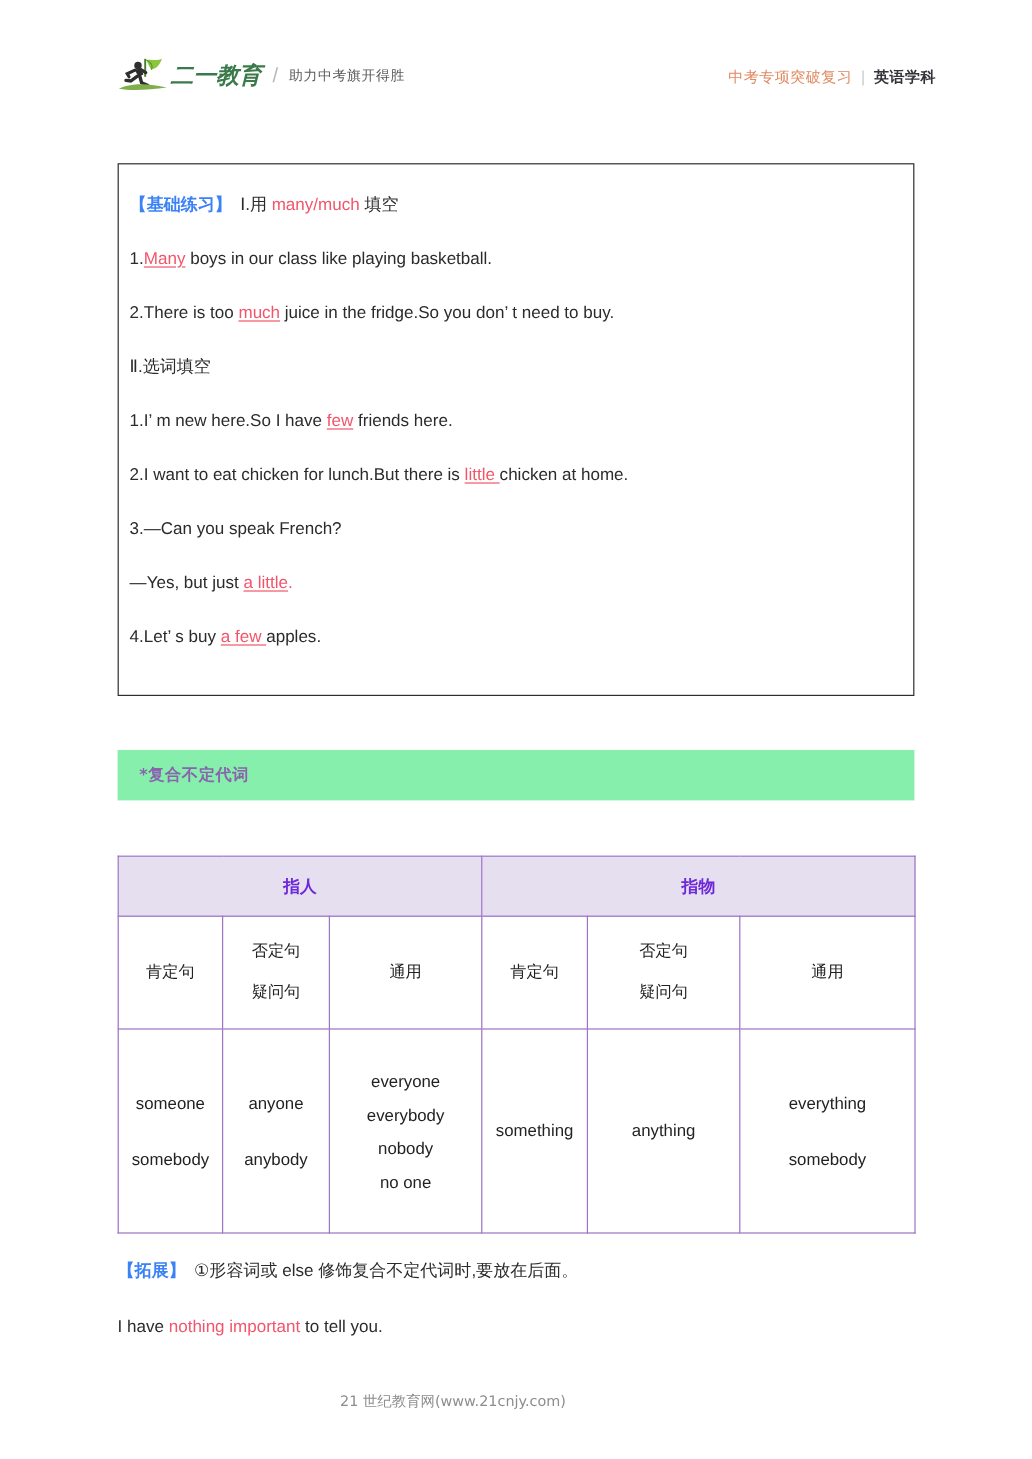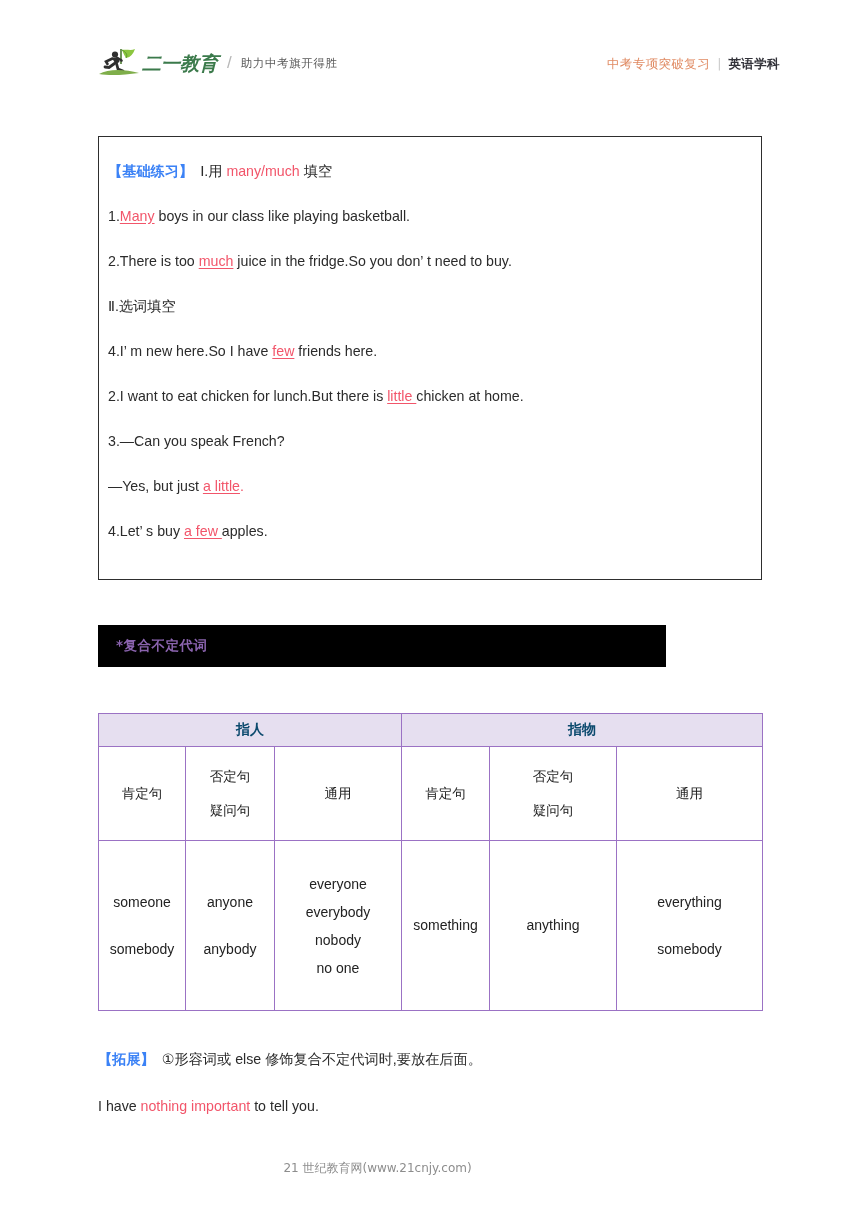--- a/index.html
+++ b/index.html
@@ -91,22 +91,22 @@
     text-decoration: underline;
     text-underline-offset: 2px;
   }
   .ans-dark { color: #f2556a; }
   .sp { display: inline-block; width: 7px; }
 
   
   .section-banner {
     position: absolute;
     left: 98px; top: 625px;
-    width: 568px; height: 42px;
-    background: #000000;
+    width: 664px; height: 42px;
+    background: #86efac;
     display: flex;
     align-items: center;
   }
   .section-banner .sb-text {
     margin-left: 18px;
     color: #8a63ae;
     font-size: 13.5px;
     font-weight: bold;
     letter-spacing: 0.5px;
     font-family: "DejaVu Sans", "Liberation Sans", sans-serif;
@@ -124,24 +124,24 @@
     border: 1.6px solid #9b72c4;
     text-align: center;
     vertical-align: middle;
     font-size: 13.5px;
     color: #222;
     padding: 4px 2px;
     font-family: "Liberation Sans", "DejaVu Sans", sans-serif;
   }
   .pron-table td.head-group {
     background: #e6dff0;
-    height: 33px;
+    height: 50px;
     font-size: 14px;
     font-weight: bold;
-    color: #0c4a6e;
+    color: #6d28d9;
     font-family: "DejaVu Sans", "Liberation Sans", sans-serif;
   }
   .pron-table td.head-sub {
     height: 94px;
     font-size: 13.5px;
     font-family: "DejaVu Sans", "Liberation Sans", sans-serif;
     line-height: 2.45;
     text-align: center;
   }
   .pron-table td.body-cell {
@@ -232,21 +232,21 @@
   <div class="ex-row">
     <span class="ex-line"><span>2.There is too </span><span class="ans">much</span><span> juice in the fridge.So you don’ t need to buy.</span></span>
   </div>
 
   <div class="ex-row">
     <span class="ex-line">Ⅱ.选词填空</span>
   </div>
 
 
   <div class="ex-row">
-    <span class="ex-line"><span>4.I’ m new here.So I have </span><span class="ans">few</span><span> friends here.</span></span>
+    <span class="ex-line"><span>1.I’ m new here.So I have </span><span class="ans">few</span><span> friends here.</span></span>
   </div>
 
   <div class="ex-row">
     <span class="ex-line"><span>2.I want to eat chicken for lunch.But there is </span><span class="ans">little </span><span>chicken at home.</span></span>
   </div>
 
   <div class="ex-row">
     <span class="ex-line">3.—Can you speak French?</span>
   </div>
 

